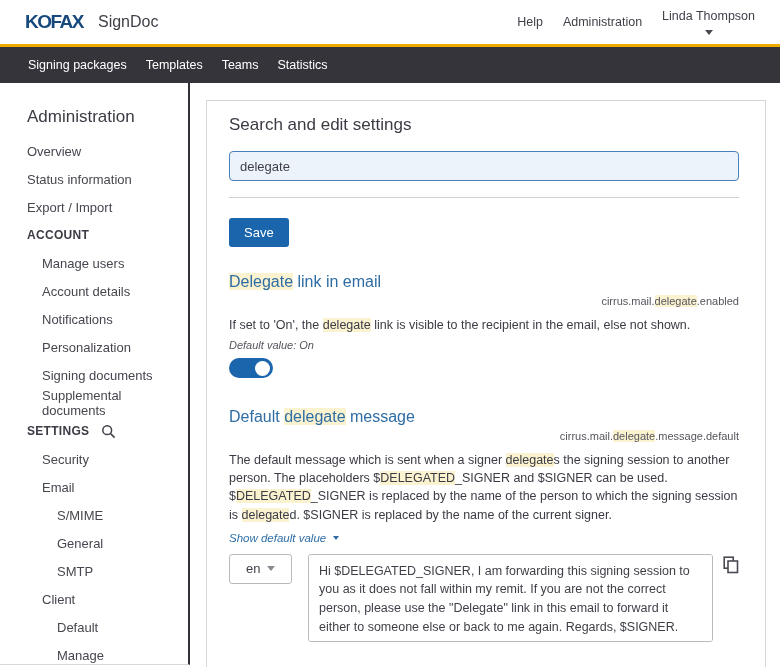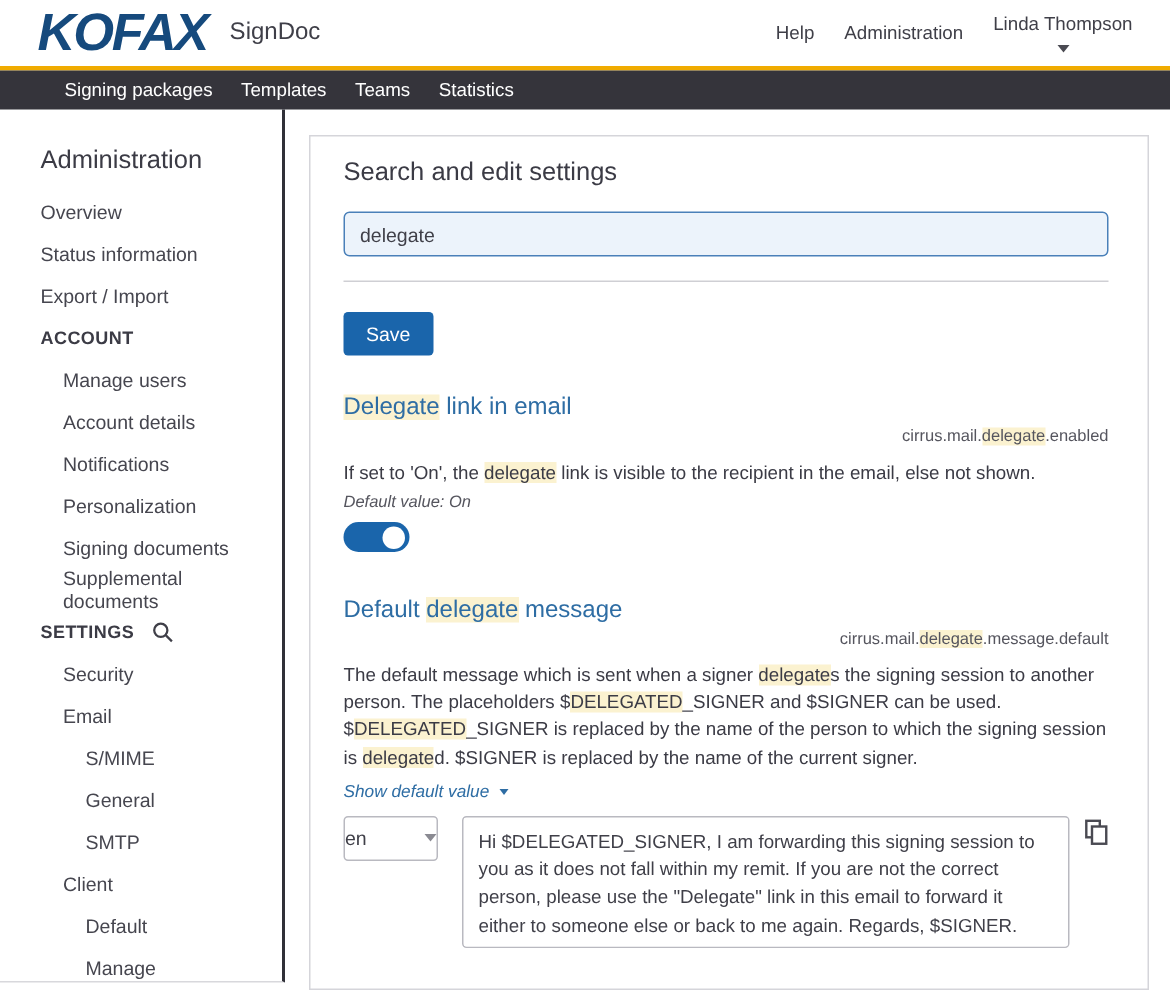--- a/index.html
+++ b/index.html
@@ -2,32 +2,32 @@
 <html><head>
 <meta charset="utf-8">
 <style>
   * { margin:0; padding:0; box-sizing:border-box; }
   html,body { width:780px; height:667px; overflow:hidden; background:#fff;
     font-family:"Liberation Sans", sans-serif; color:#3f3f48; }
 
   
   .topbar { height:47px; background:#fff; display:flex; align-items:center;
     padding:0 25px; border-bottom:3px solid #f0ab00; }
-  .logo { font-size:35px; font-weight:800; letter-spacing:-1.5px; color:#164a7d;font-style:italic; }
+  .logo { font-size:19px; font-weight:800; letter-spacing:-1.5px; color:#164a7d; }
   .product { margin-left:15px; font-size:16px; color:#3f3f48; }
   .topbar-right { margin-left:auto; display:flex; align-items:center; gap:20px;
     font-size:12.5px; color:#3f3f48; }
   .topbar-link { cursor:pointer; }
   .user-menu { display:flex; align-items:center; gap:7px; cursor:pointer;flex-direction:column; }
   .caret-down { width:0; height:0; border-left:4px solid transparent;
     border-right:4px solid transparent; border-top:5px solid #4a4a52; display:inline-block; }
 
   
-  .navbar { height:26px; background:#35343b; display:flex; align-items:center;
-    padding:0 43px; gap:19px; }
+  .navbar { height:36px; background:#35343b; display:flex; align-items:center;
+    padding:0 28px; gap:19px; }
   .nav-item { color:#fff; font-size:12.5px; cursor:pointer; white-space:nowrap; }
 
   
   .body { display:flex; height:587px; align-items:stretch; }
 
   .sidebar { width:190px; flex:0 0 190px; border-right:2px solid #303038;
     padding-top:24px; height:582px; border-bottom:1px solid #d8d8dc; }
   .sidebar-title { font-size:17px; color:#3b3b45; padding-left:27px; margin-bottom:10px; }
   .side-item { height:28px; display:flex; align-items:center; font-size:13px;
     color:#46464f; cursor:pointer; }
@@ -69,21 +69,21 @@
   .toggle-knob { position:absolute; top:2.5px; right:3px; width:15px; height:15px;
     border-radius:50%; background:#fff; }
 
   .show-default { margin-top:8px; display:inline-flex; align-items:center; gap:7px;
     font-size:11.5px; font-style:italic; color:#2e6da4; cursor:pointer; }
   .caret-small { width:0; height:0; border-left:3.5px solid transparent;
     border-right:3.5px solid transparent; border-top:4.5px solid #2e6da4; display:inline-block; }
 
   .editor-row { margin-top:8px; display:flex; align-items:flex-start; }
   .lang-select { width:63px; height:30px; border:1px solid #b9b9c0; border-radius:3px;
-    display:flex; align-items:center; justify-content:space-between; padding:0 0;
+    display:flex; align-items:center; justify-content:space-between; padding:0 16px;
     font-size:13px; color:#3f3f48; cursor:pointer; background:#fff; }
   .lang-caret { width:0; height:0; border-left:4px solid transparent;
     border-right:4px solid transparent; border-top:5px solid #8a8a92; }
   .message-box { margin-left:16px; width:405px; height:88px; border:1px solid #b9b9c0;
     border-radius:3px; padding:7px 10px; font-size:12.5px; line-height:1.5;
     color:#3f3f48; resize:none; outline:none; background:#fff;
     font-family:"Liberation Sans", sans-serif; }
   .copy-btn { margin-left:10px; margin-top:2px; background:none; border:none;
     cursor:pointer; padding:0; display:inline-flex; }
 </style>

